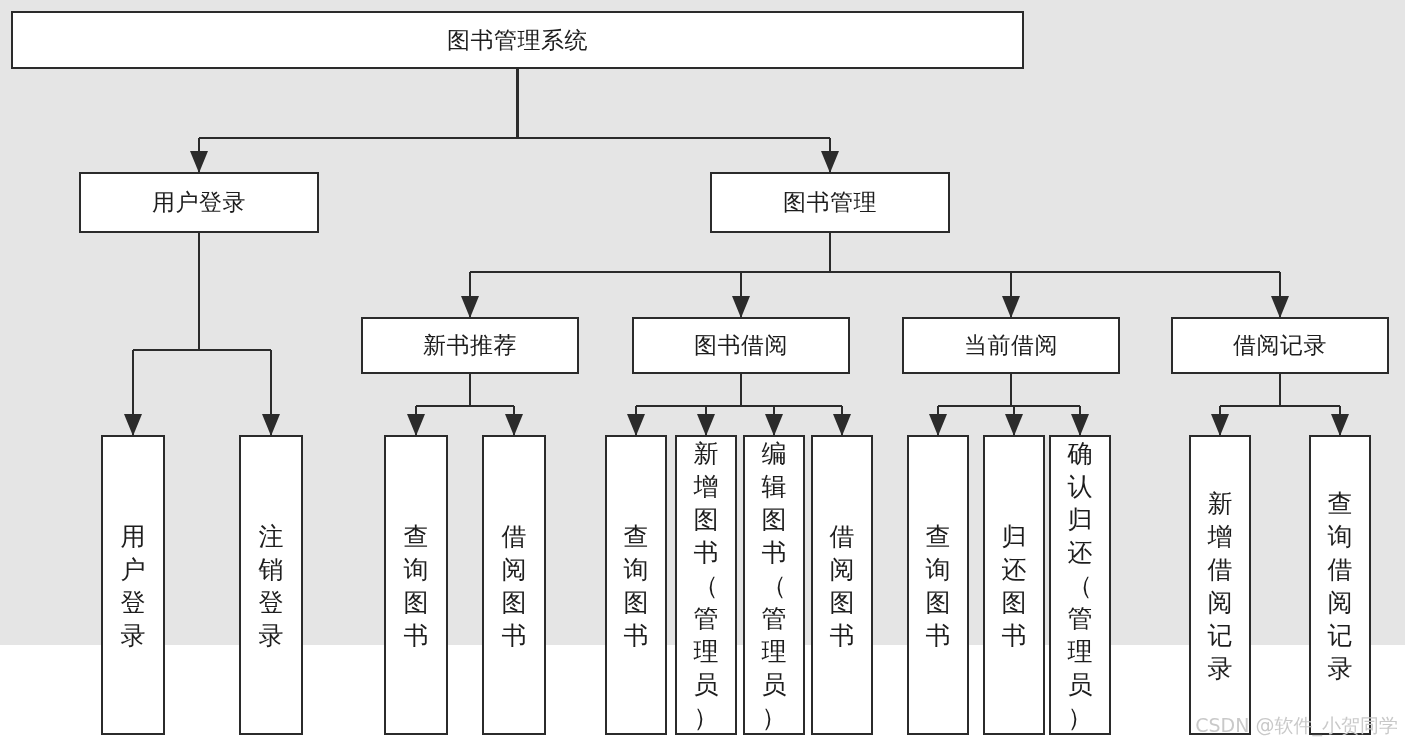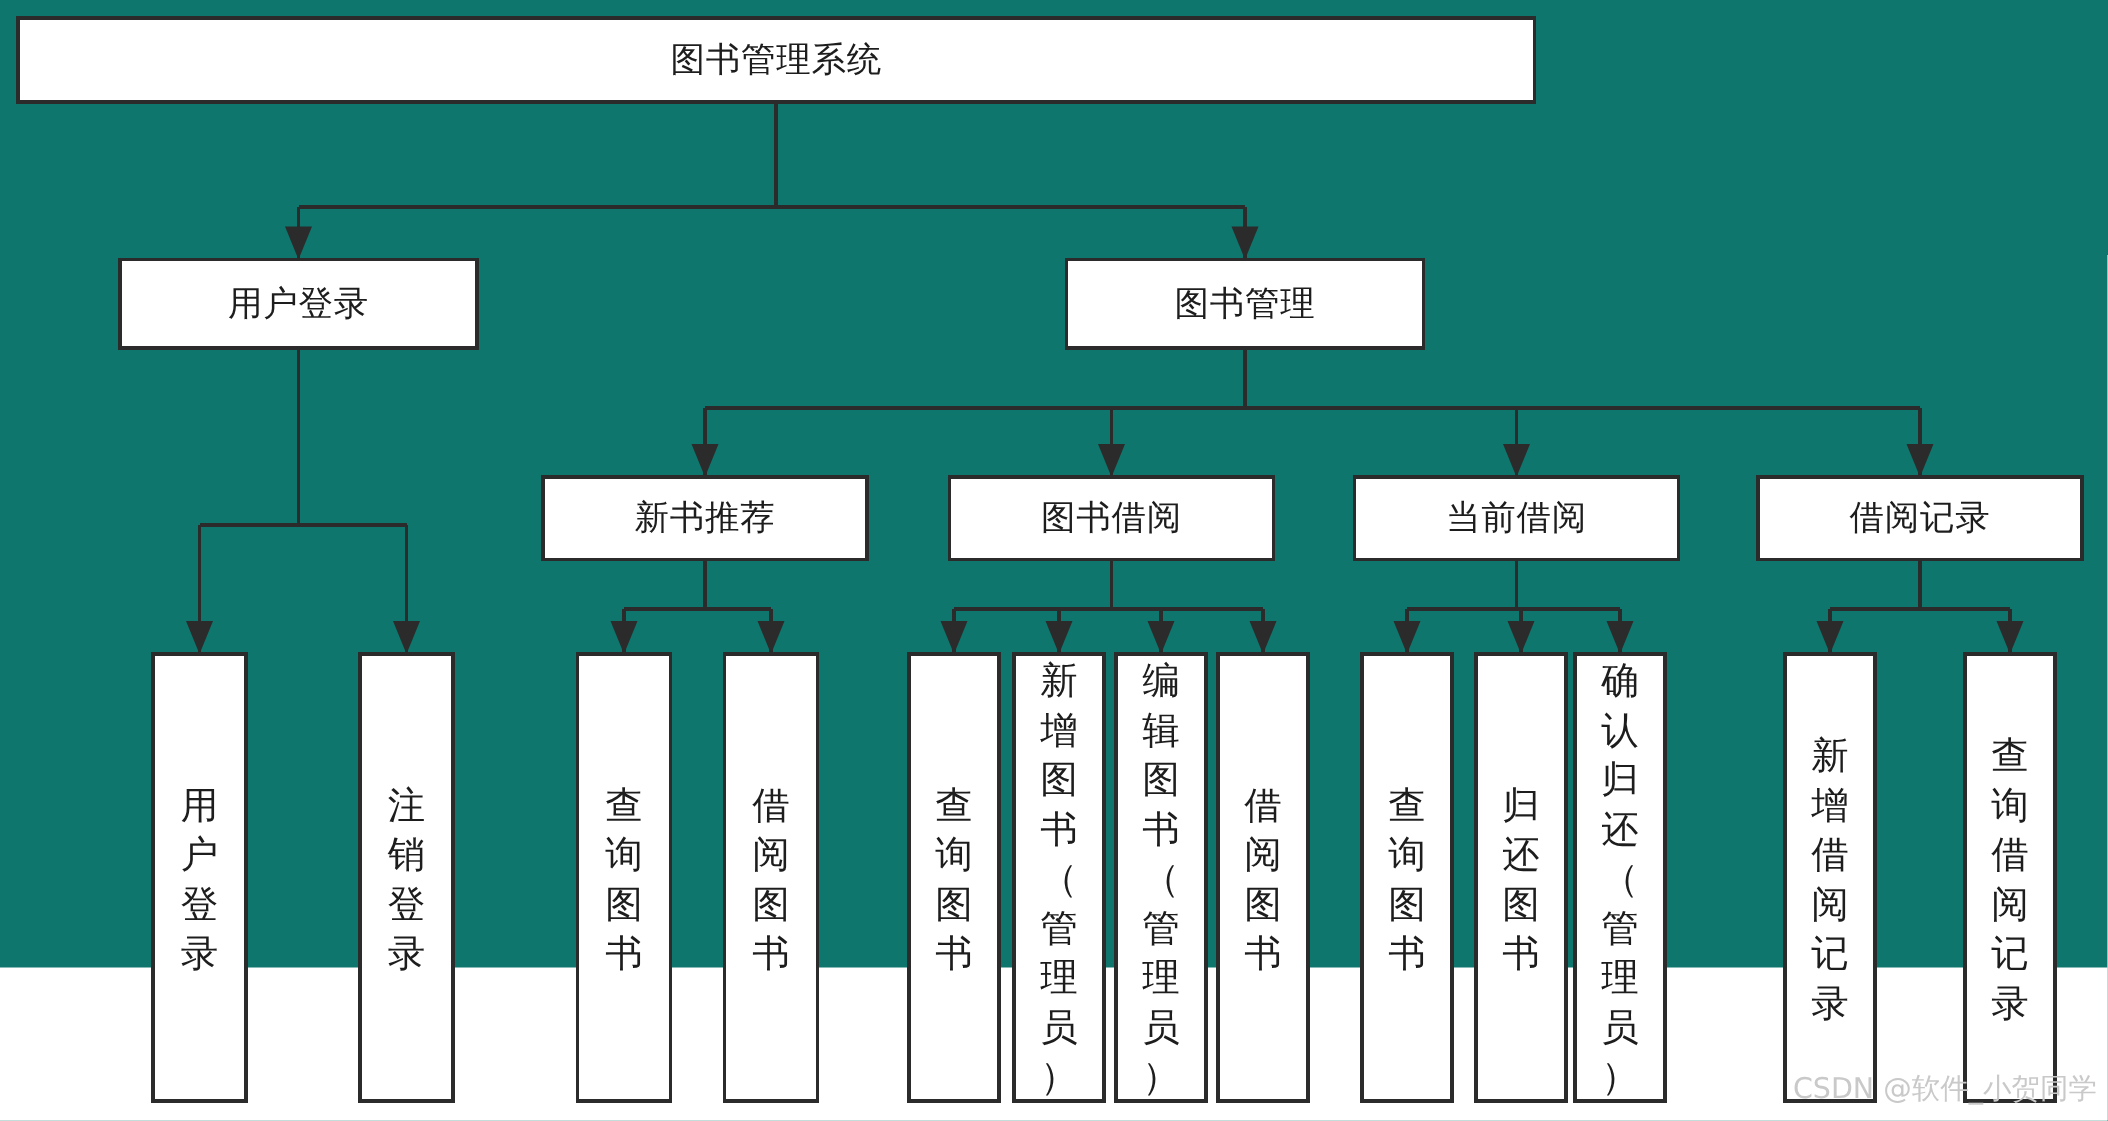--- a/index.html
+++ b/index.html
@@ -11,21 +11,21 @@
   body {
     width: 1405px;
     height: 747px;
     font-family: "DejaVu Sans", "Liberation Sans", sans-serif;
     overflow: hidden;
   }
   #diagram-root {
     position: relative;
     width: 1405px;
     height: 645px;
-    background: #0f766e;
+    background: #e5e5e5;
   }
   svg.diagram-canvas {
     position: absolute;
     left: 0;
     top: 0;
     width: 1405px;
     height: 747px;
     display: block;
   }
   .node-box {

